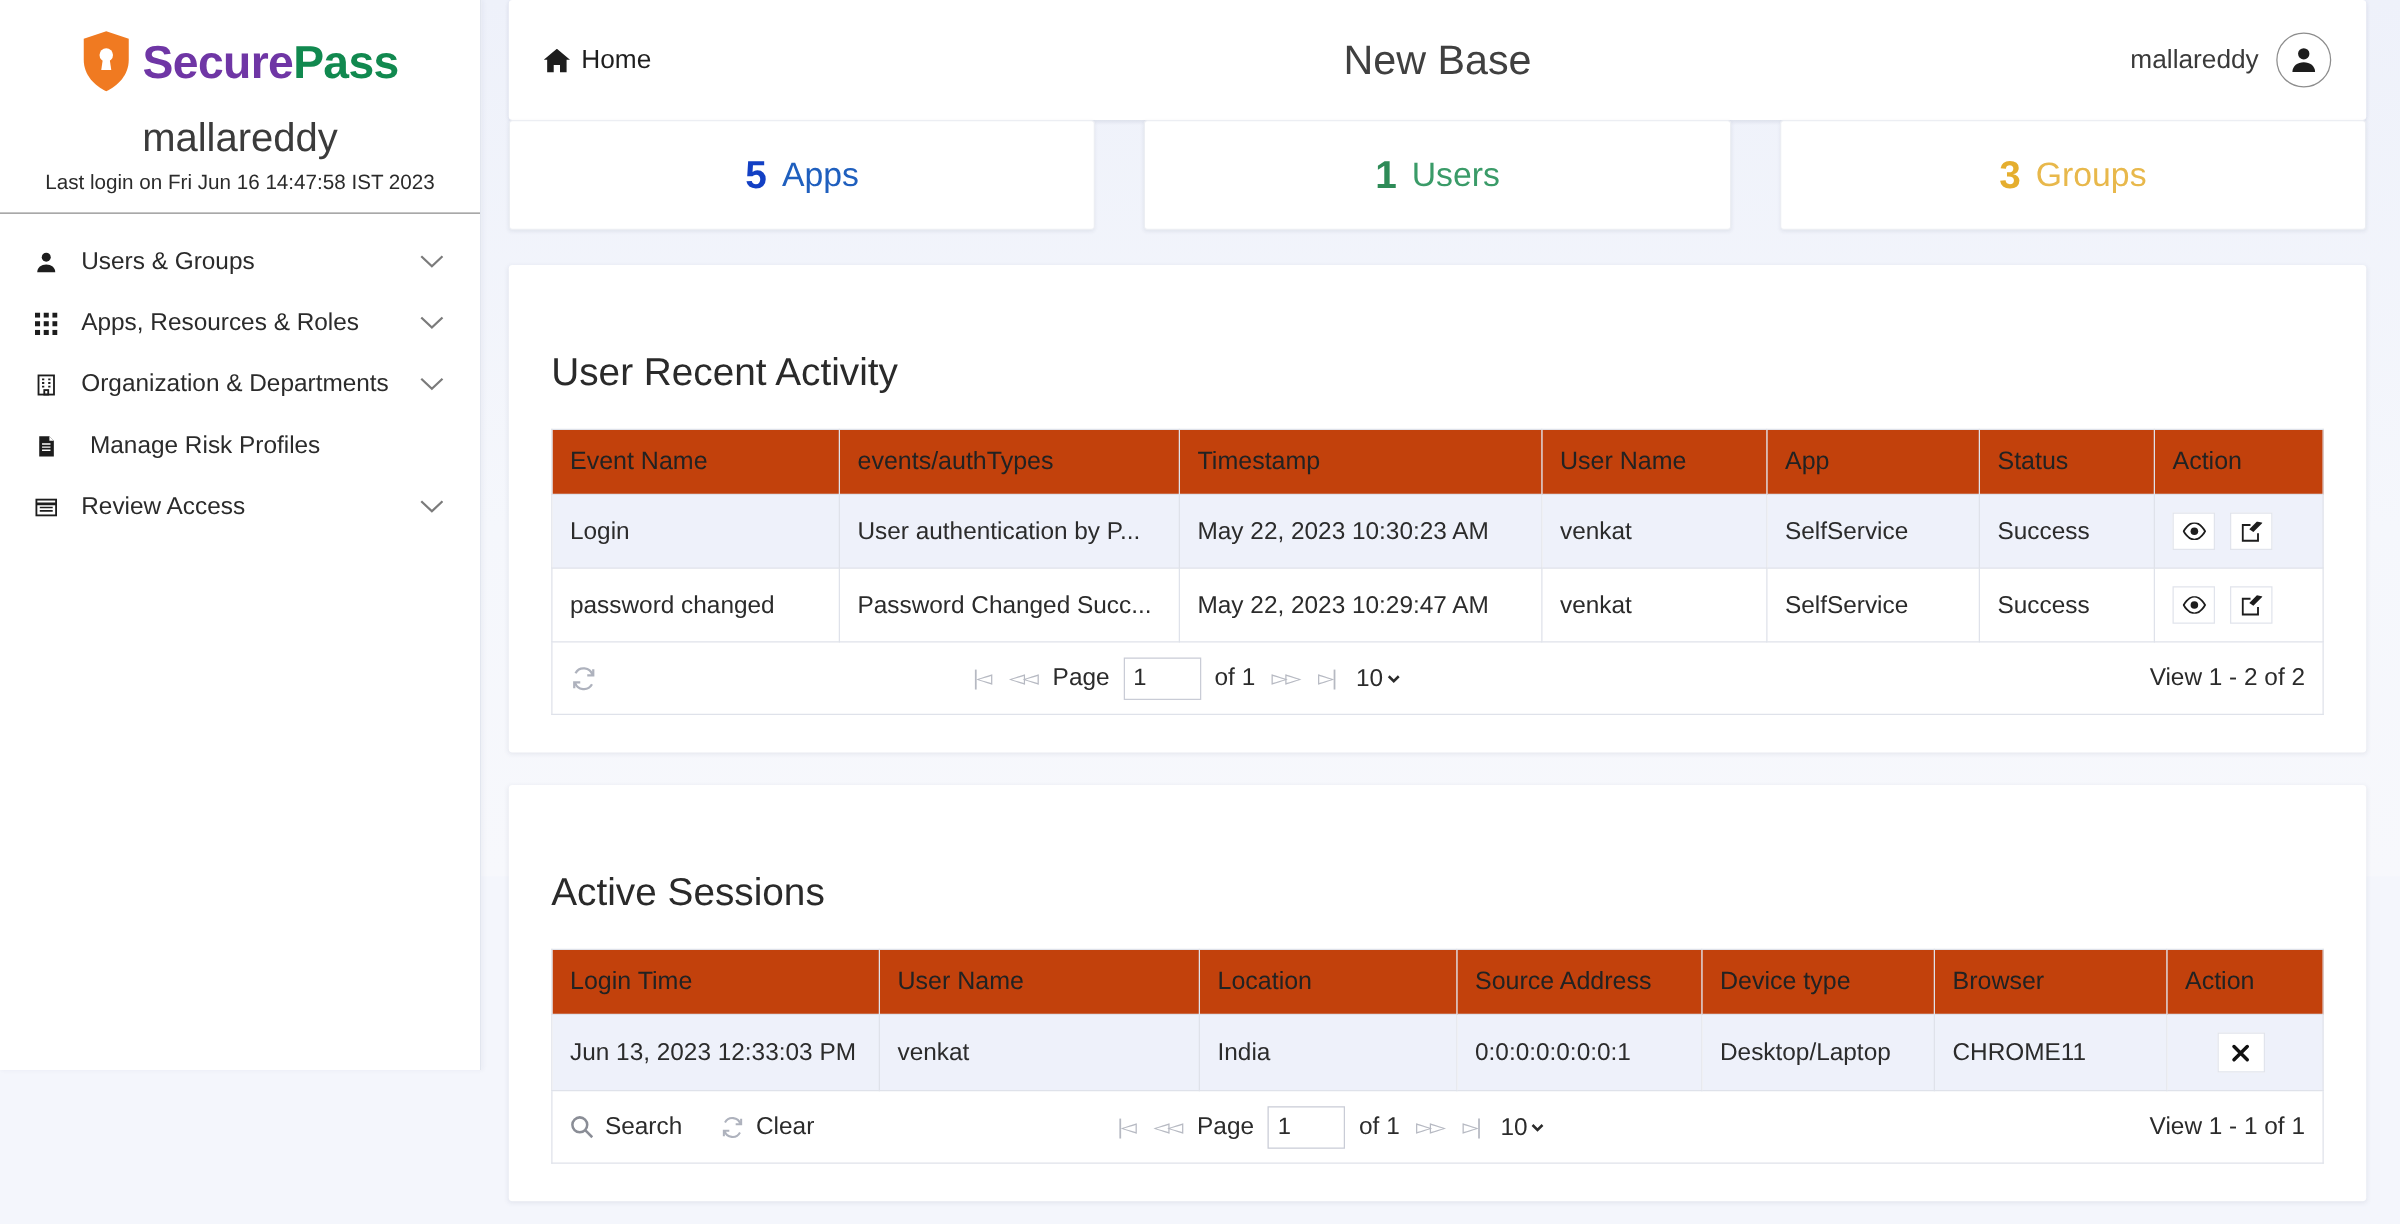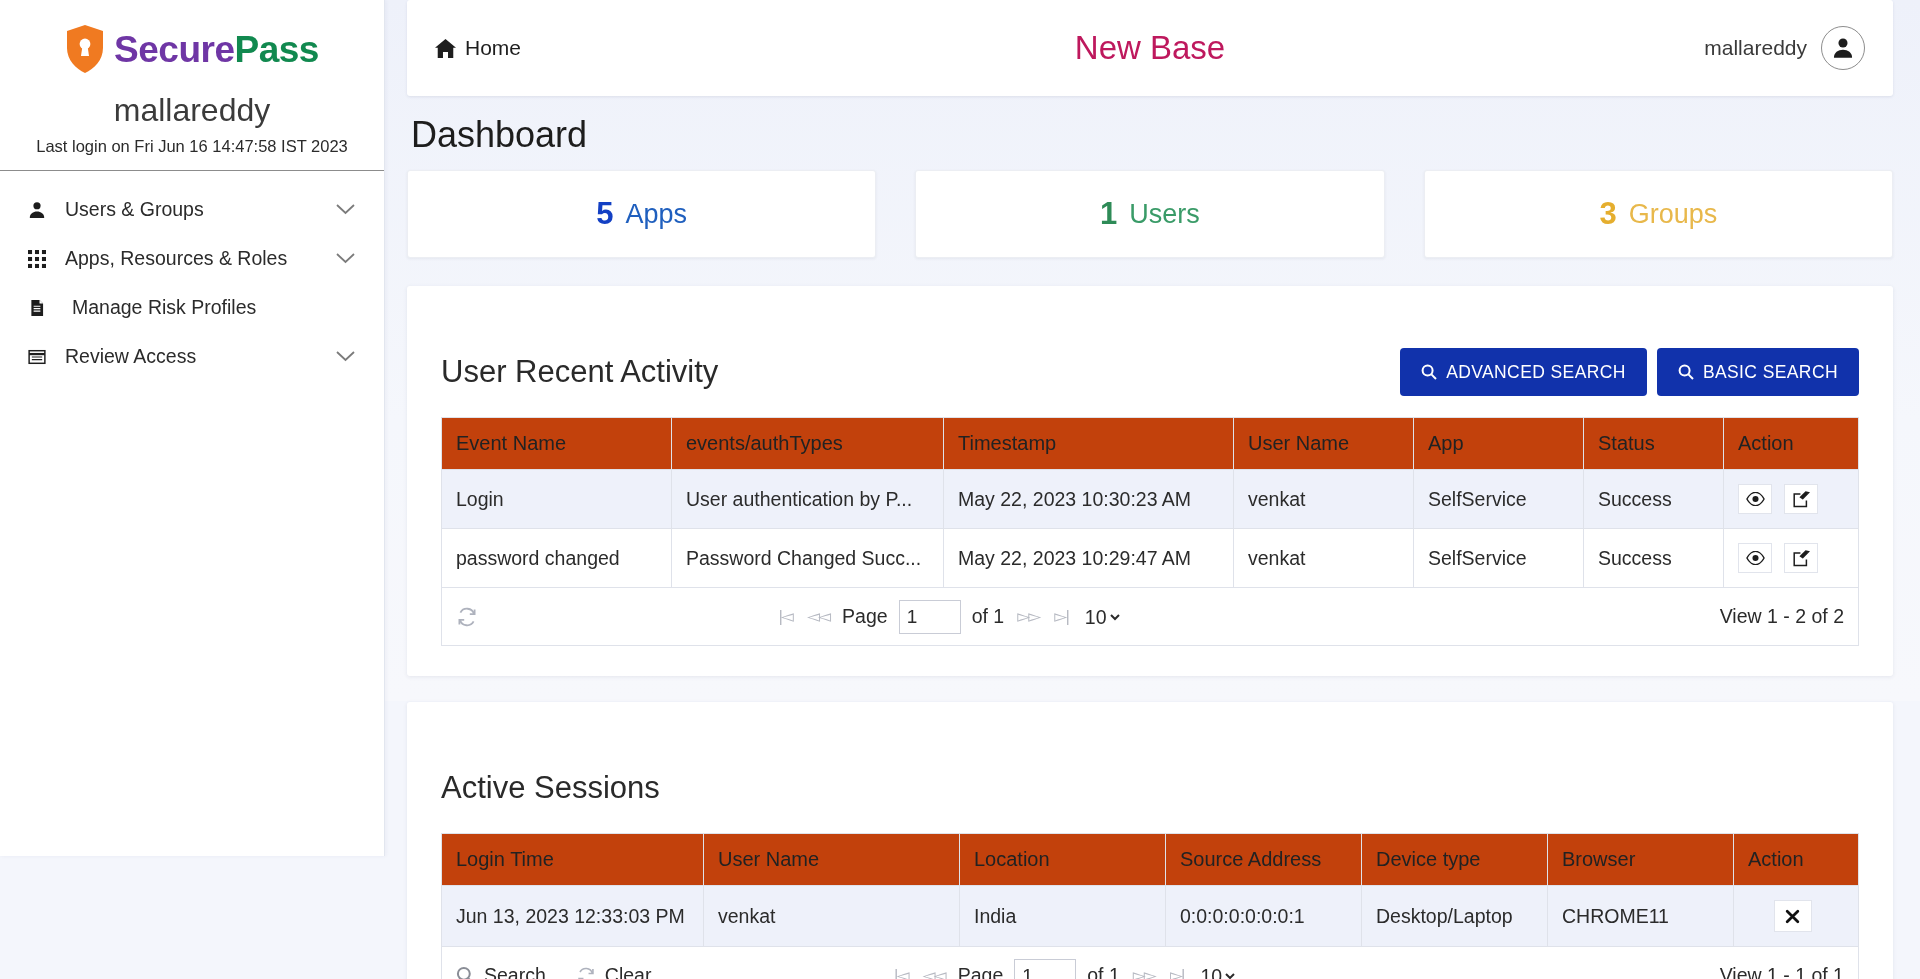--- a/index.html
+++ b/index.html
@@ -44,21 +44,21 @@
   
   .header {
     position: absolute; left: 407px; top: 0; width: 1486px; height: 96px;
     background: #fff; border-radius: 3px;
     box-shadow: 0 1px 3px rgba(40,50,90,.10);
     display: flex; align-items: center; padding: 0 28px;
   }
   .home-crumb { display: flex; align-items: center; gap: 9px; color: #1e1e1e;
     font-size: 21px; cursor: pointer; text-align: center; }
   .page-title-top { position: absolute; left: 0; right: 0; text-align: center;
-    font-size: 33px; color: #be185d; font-weight: 400; pointer-events: none; }
+    font-size: 33px; color: #404040; font-weight: 400; pointer-events: none; }
   .user-box { margin-left: auto; display: flex; align-items: center; gap: 14px;
     z-index: 2; cursor: pointer; }
   .user-name { font-size: 21px; color: #3a3a3a; }
   .avatar { width: 44px; height: 44px; border-radius: 50%;
     border: 1.5px solid #8d8d8d; display: flex; align-items: center;
     justify-content: center; background: #fff; }
 
   
   .main { position: absolute; left: 407px; top: 96px; width: 1486px; }
   .dash-title { font-size: 36px; color: #1d1d1d; font-weight: 400;
@@ -170,20 +170,35 @@
           </svg>
         </span>
         <span class="nav-label">Apps, Resources &amp; Roles</span>
         <span class="chev">
           <svg width="21" height="13" viewBox="0 0 21 13" fill="none" stroke="#7b7b7b" stroke-width="1.8">
               <path d="M2 2 L10.5 10 L19 2"></path>
             </svg>
         </span>
       </div>
 
+      <div class="nav-item">
+        <span class="nav-ico">
+          <svg width="18" height="18" viewBox="0 0 16 16" fill="none" stroke="#1d1d1d" stroke-width="1.3">
+            <rect x="2.5" y="1.2" width="11" height="13.6"></rect>
+            <path d="M5 4 h1.6 M9.4 4 h1.6 M5 6.6 h1.6 M9.4 6.6 h1.6 M5 9.2 h1.6 M9.4 9.2 h1.6"></path>
+            <rect x="6.6" y="11.6" width="2.8" height="3.2"></rect>
+          </svg>
+        </span>
+        <span class="nav-label">Organization &amp; Departments</span>
+        <span class="chev">
+          <svg width="21" height="13" viewBox="0 0 21 13" fill="none" stroke="#7b7b7b" stroke-width="1.8">
+              <path d="M2 2 L10.5 10 L19 2"></path>
+            </svg>
+        </span>
+      </div>
 
       <div class="nav-item">
         <span class="nav-ico">
           <svg width="18" height="18" viewBox="0 0 16 16" fill="#1d1d1d">
             <path d="M3 0.8 h7.2 L13.4 4 v11.2 H3 Z"></path>
             <path d="M10.2 0.8 L13.4 4 h-3.2 Z" fill="#fff"></path>
             <g stroke="#fff" stroke-width="1">
                 <path d="M5 6.4 h6 M5 8.6 h6 M5 10.8 h6"></path>
               </g>
           </svg>
@@ -227,60 +242,39 @@
         <svg width="22" height="22" viewBox="0 0 16 16" fill="#1d1d1d">
           <circle cx="8" cy="4.4" r="3.3"></circle>
             <path d="M1.4 15 c0-3.6 3-5.7 6.6-5.7 s6.6 2.1 6.6 5.7 z"></path>
         </svg>
       </span>
     </div>
   </header>
 
   <main class="main">
 
-    <h1 class="dash-title">Dashboard</h1>
 
     <div class="stats">
       <div class="stat-card">
         <span class="stat-num" style="color:#1340c4">5</span>
         <span class="stat-lbl" style="color:#1f5fbe">Apps</span>
       </div>
       <div class="stat-card">
         <span class="stat-num" style="color:#2e8b57">1</span>
         <span class="stat-lbl" style="color:#3a9b68">Users</span>
       </div>
       <div class="stat-card">
         <span class="stat-num" style="color:#e5ae2e">3</span>
         <span class="stat-lbl" style="color:#e8b84b">Groups</span>
       </div>
     </div>
 
     <section class="panel">
       <div class="panel-head">
         <span class="panel-title">User Recent Activity</span>
-        <div class="btn-group">
-          <button class="btn">
-            <span>
-              <svg width="16" height="16" viewBox="0 0 16 16" fill="none" stroke="#fff" stroke-width="2">
-                <circle cx="6.6" cy="6.6" r="5"></circle>
-                  <path d="M10.4 10.4 L15 15"></path>
-              </svg>
-            </span>
-            <span>ADVANCED SEARCH</span>
-          </button>
-          <button class="btn">
-            <span>
-              <svg width="16" height="16" viewBox="0 0 16 16" fill="none" stroke="#fff" stroke-width="2">
-                <circle cx="6.6" cy="6.6" r="5"></circle>
-                  <path d="M10.4 10.4 L15 15"></path>
-              </svg>
-            </span>
-            <span>BASIC SEARCH</span>
-          </button>
-        </div>
       </div>
 
       <table>
         <thead>
           <tr>
             <th style="width:230px">Event Name</th>
             <th style="width:272px">events/authTypes</th>
             <th style="width:290px">Timestamp</th>
             <th style="width:180px">User Name</th>
             <th style="width:170px">App</th>

